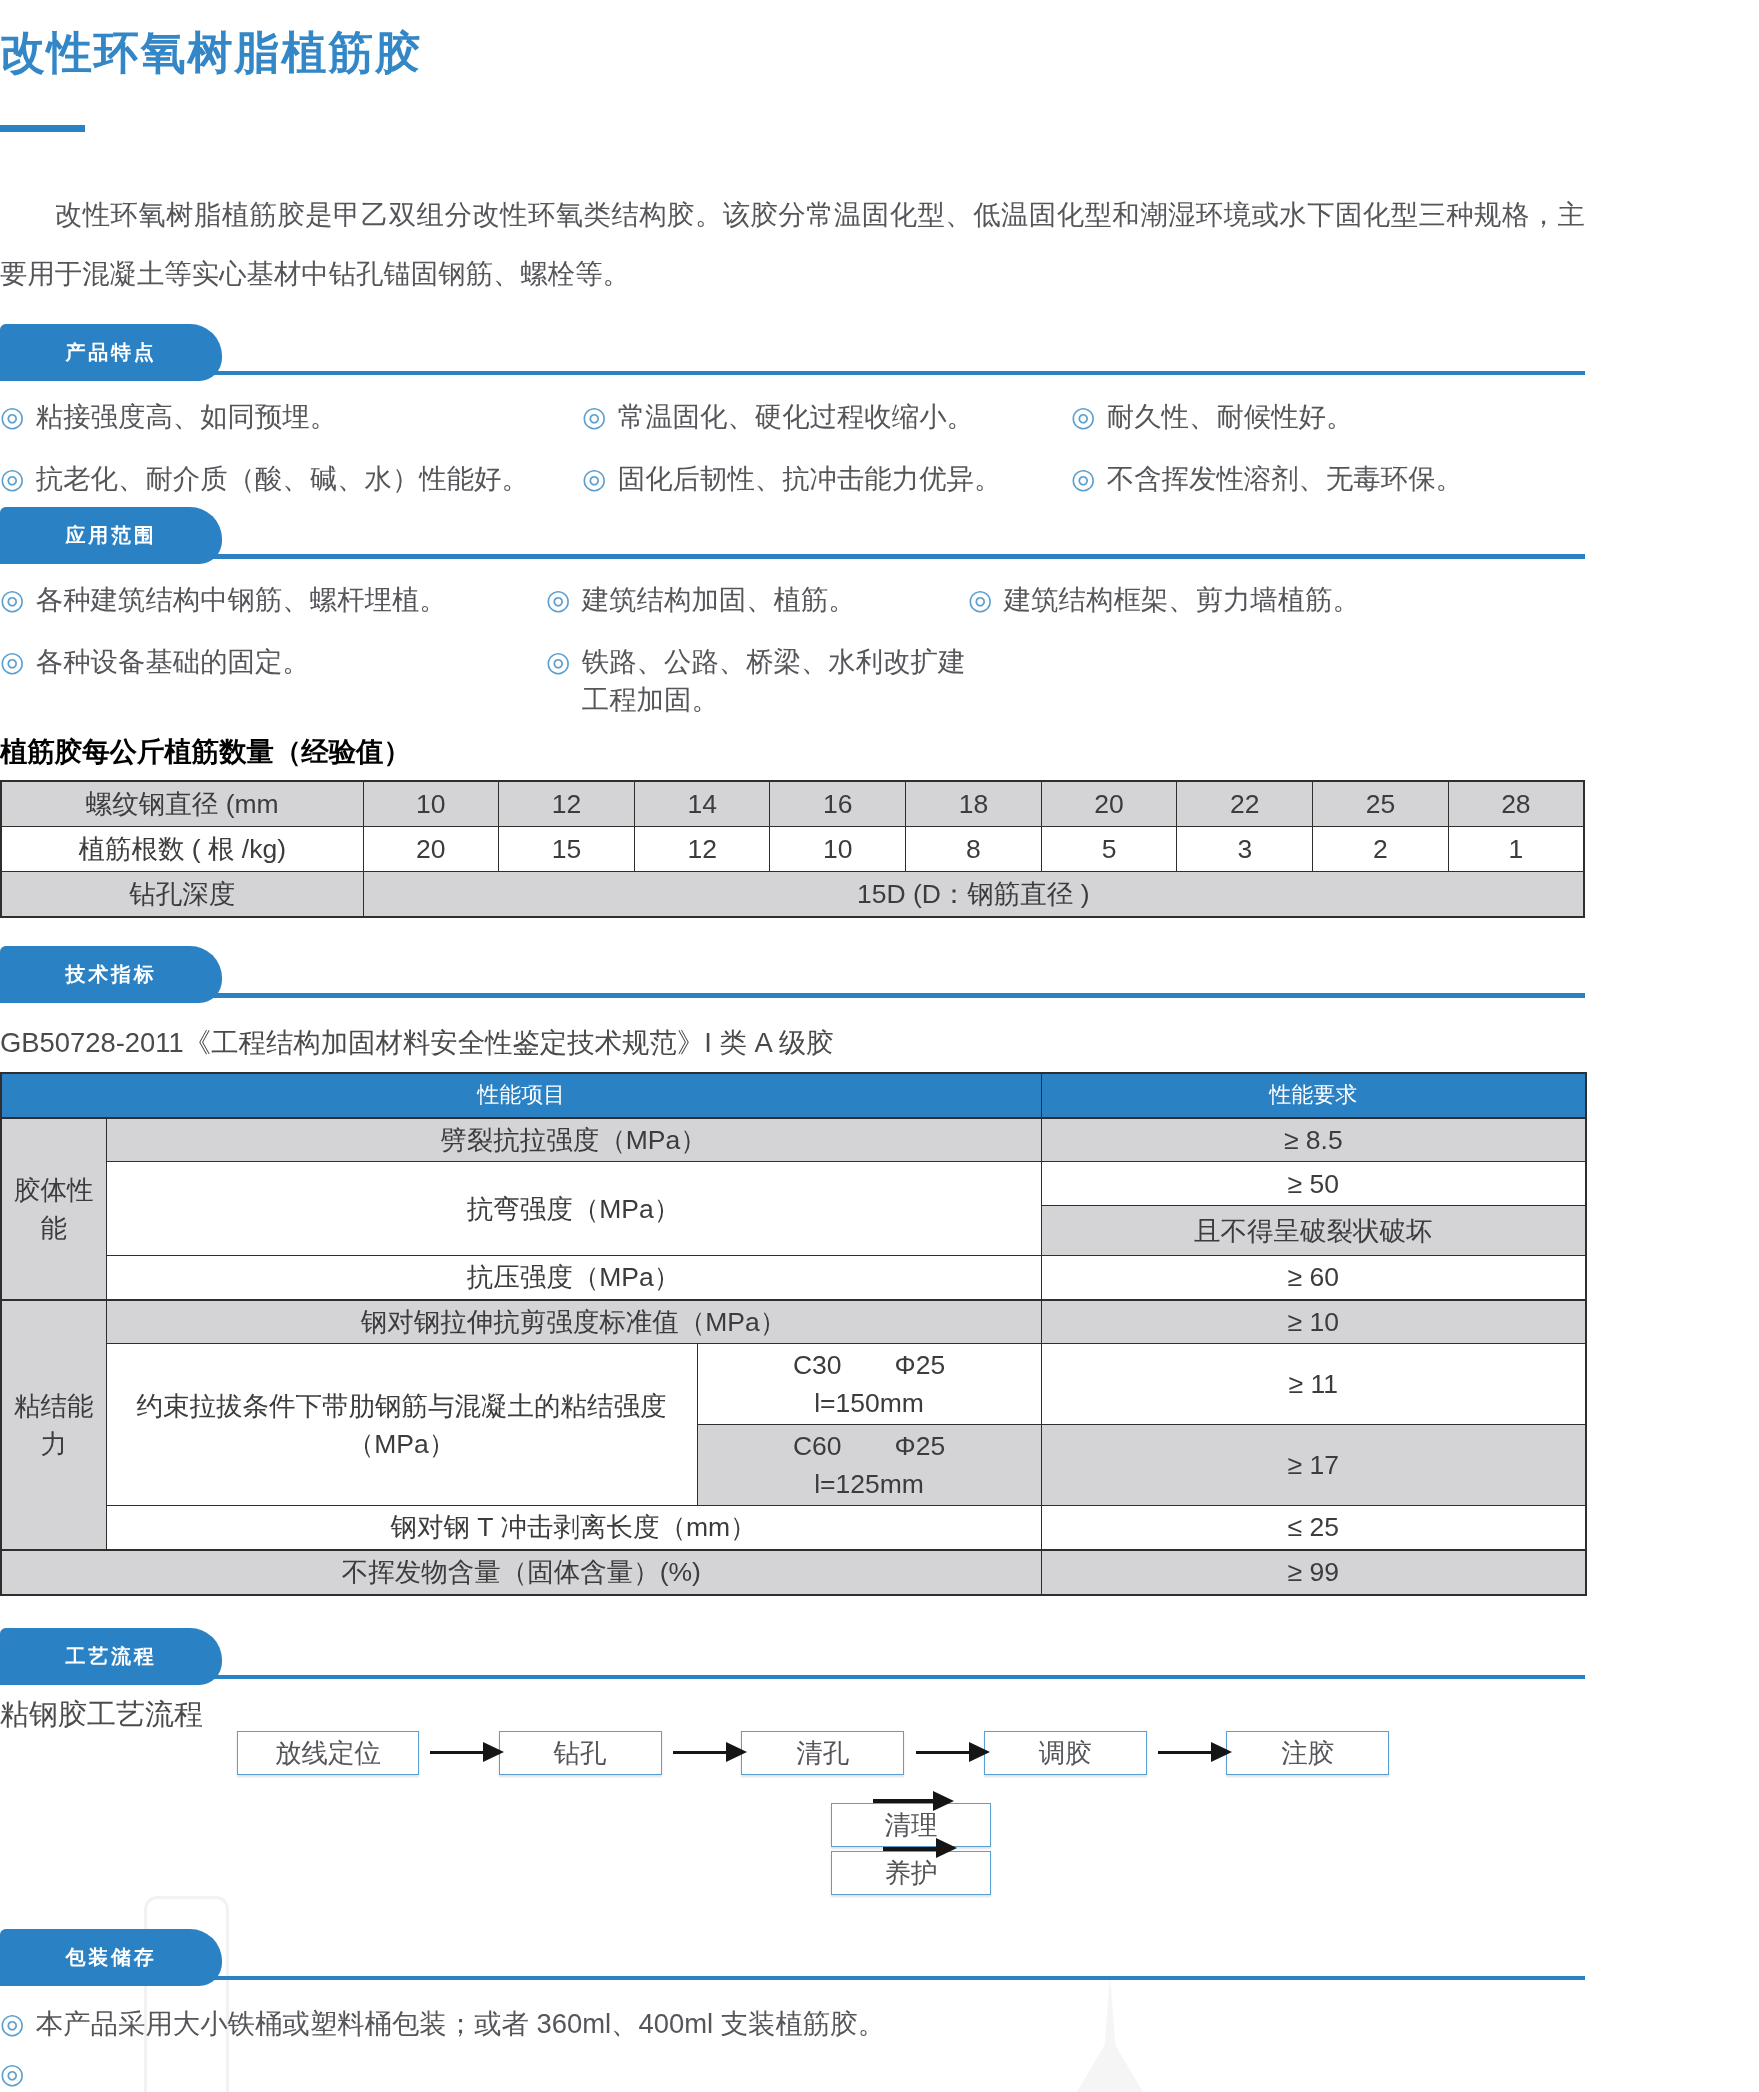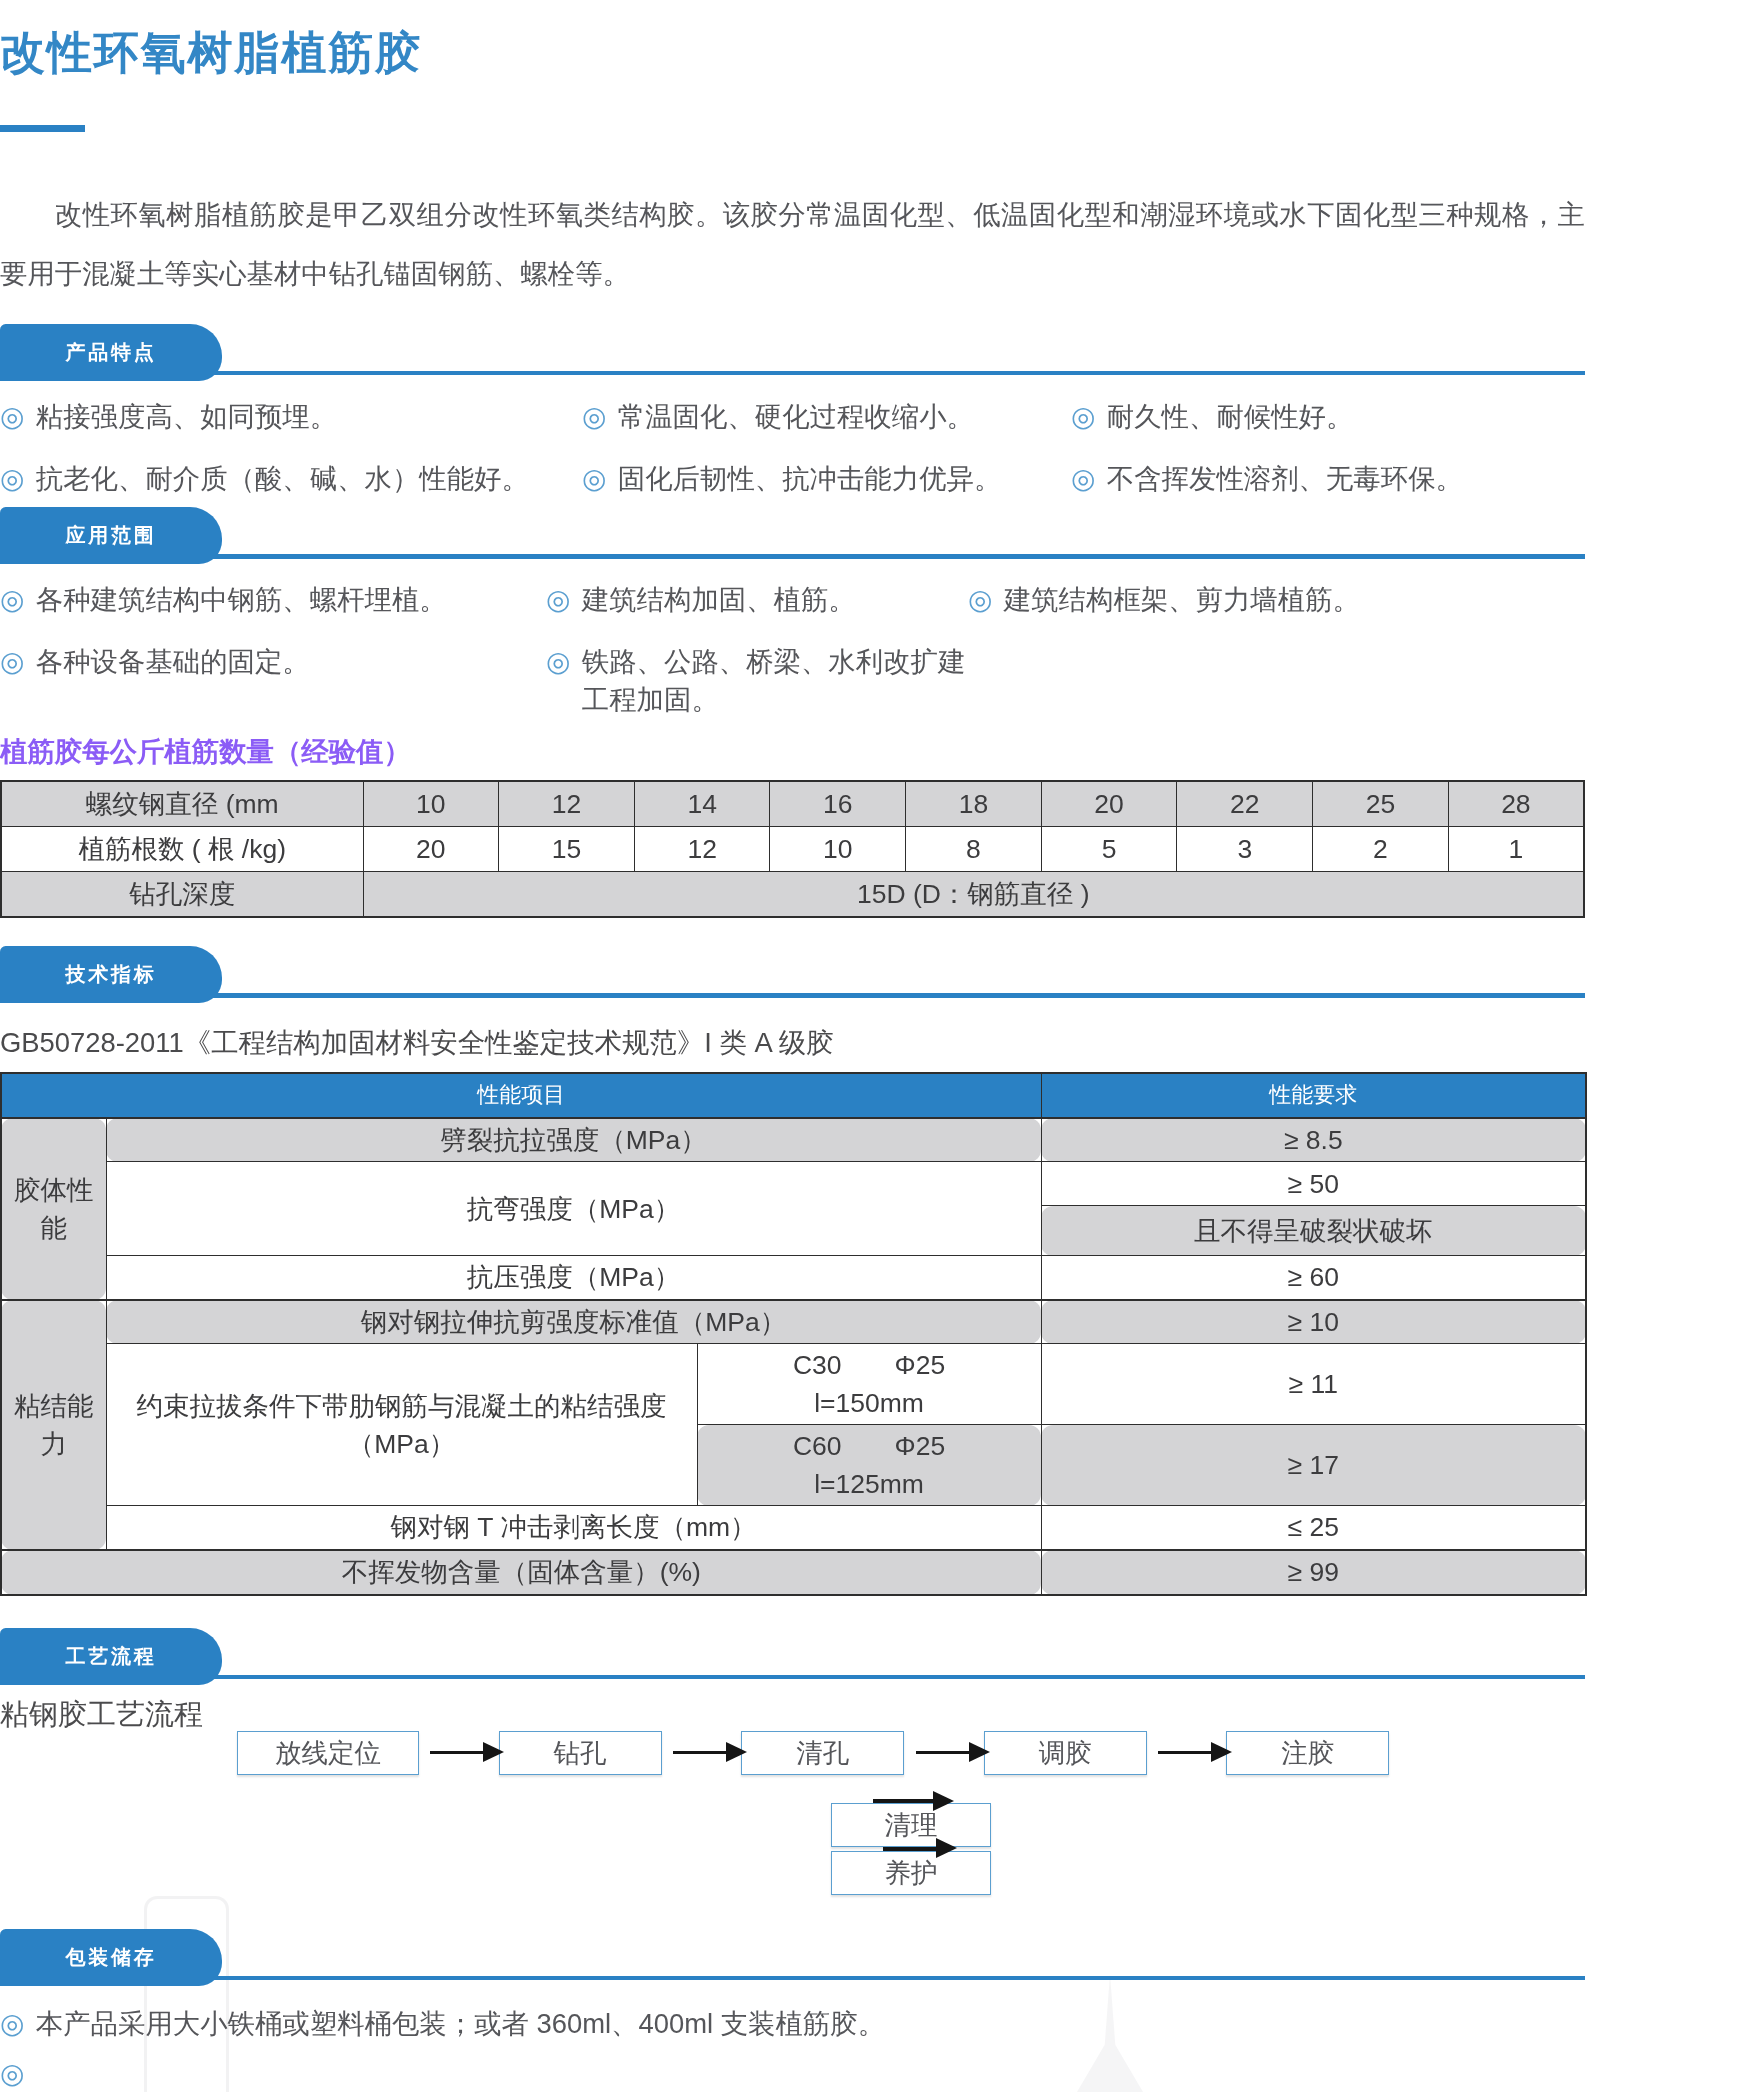--- a/index.html
+++ b/index.html
@@ -35,33 +35,33 @@
   .header-line { position:absolute; left:-26.5px; right:0; top:47px; height:4.7px; background:#2a81c4; z-index:1; }
 
   
   .bullet-grid { display:grid; padding-top:13.2px; row-gap:24px; }
   .features-grid { grid-template-columns:582px 489px 514px; }
   .apps-grid { grid-template-columns:546px 422px 617px; }
   .bullet-item { display:flex; align-items:flex-start; font-size:27.4px; line-height:38px; color:#55565a; }
   .bullet-icon { color:#5b9fd0; font-size:28px; line-height:38px; margin-right:11.4px; }
 
   
-  .table1-caption { margin-top:13.2px; font-size:27.4px; font-weight:bold; color:#8b5cf6; line-height:38px; }
+  .table1-caption { margin-top:13.2px; font-size:27.4px; font-weight:bold; color:#000000; line-height:38px; }
   .gb-caption { margin:17px 0 0 0; font-size:27.4px; color:#4a4a4c; text-align:left; line-height:38px; }
 
   
   table { border-collapse:collapse; table-layout:fixed; width:1585px; }
   .rebar-table { margin-top:9.5px; border:2.8px solid #2e2e2e; }
   .rebar-table td { border:1.9px solid #2e2e2e; height:44px; text-align:center;
                     font-size:26.5px; color:#3c3c3e; padding:0 5.7px; }
   .tech-table { margin-top:9.5px; border:2.8px solid #2e2e2e; }
   .tech-table td, .tech-table th { border:1.9px solid #2e2e2e; text-align:center;
                     font-size:26.5px; font-weight:normal; color:#3c3c3e; padding:0 7.6px; line-height:38px; }
   .tech-table .hdr { background:#2a81c4; color:#ffffff; font-size:22px; border-bottom:2.8px solid #2e2e2e; }
-  .g { background:#d4d4d6;border-radius:12px; }
+  .g { background:#d4d4d6; }
   .h48 { height:45px; } .h47 { height:44px; } .h53 { height:50px; } .h86 { height:81px; }
   .thick-top td { border-top:2.8px solid #2e2e2e; }
 
   
   .process-label { margin-top:5.7px; font-size:29px; color:#4b4b4d; line-height:40px; }
   .flow-row { display:flex; align-items:center; }
   .flow-row1 { margin-left:237px; margin-top:-3.8px; }
   .flow-row2 { margin-left:237px; margin-top:24.6px;flex-direction:column; }
   .flow-box {
     height:42px; border:1.9px solid #5b9fd0; background:#ffffff; display:flex;

